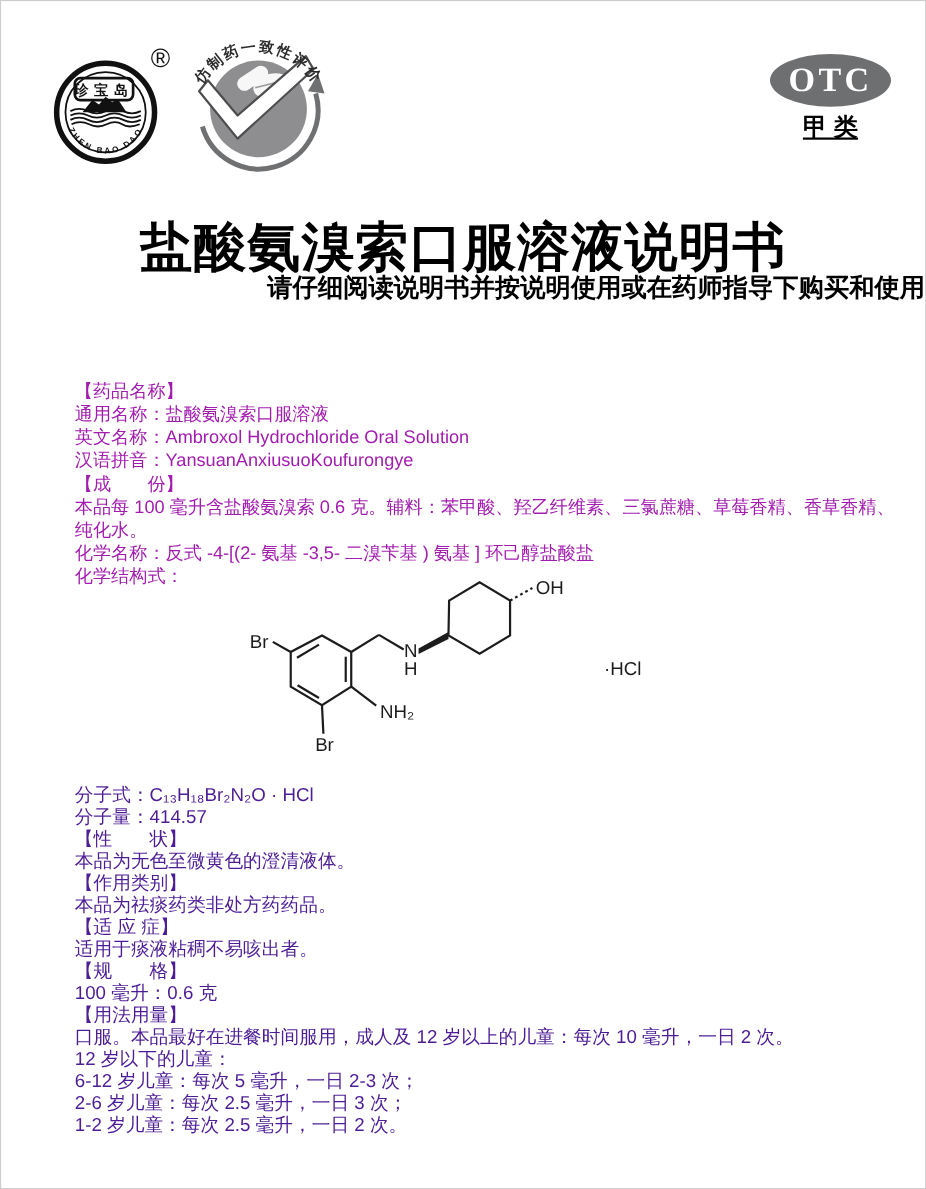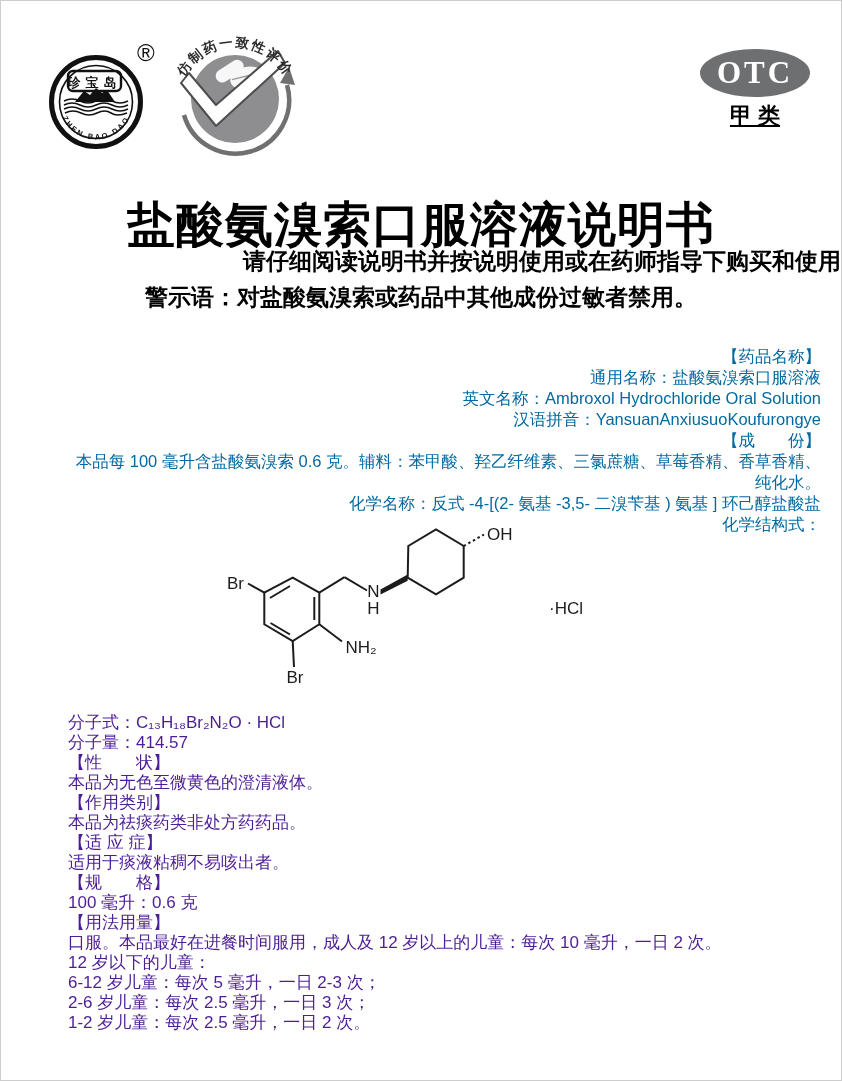--- a/index.html
+++ b/index.html
@@ -28,21 +28,21 @@
   .subtitle{
     position:absolute;top:245px;left:0;width:100%;text-align:right;
     font-size:23px;font-weight:700;color:#000;white-space:nowrap;
   }
   .warning{
     position:absolute;top:281px;left:0;width:100%;text-align:center;
     font-size:23px;font-weight:700;color:#000;white-space:nowrap;
   }
   .body-top{
     position:absolute;left:67px;top:345px;right:20px;
-    font-size:16.5px;line-height:21px;color:#0369a1;text-align:right;
+    font-size:16.5px;line-height:21px;color:#a21caf;
   }
   .body-bottom{
     position:absolute;left:67px;top:712px;right:20px;
     font-size:17px;line-height:20px;color:#4c1d95;
   }
   .text-line{white-space:pre-wrap;}
   .structure{left:180px;top:505px;}
   .bond{stroke:#1c1c1c;stroke-width:2;fill:none;}
   .atom{font-size:17px;fill:#1c1c1c;font-family:"Liberation Sans","DejaVu Sans",sans-serif;}
   .ring-stroke{stroke:#111;fill:none;}
@@ -85,21 +85,20 @@
     <text font-size="13.5" font-weight="700" letter-spacing="2" fill="#2b2b2b">
       <textPath href="#badge-arc" startOffset="50%" text-anchor="middle">仿制药一致性评价</textPath>
     </text>
   </svg>
 
   <div class="otc-ellipse">OTC</div>
   <div class="otc-class">甲 类</div>
 
   <div class="title">盐酸氨溴索口服溶液说明书</div>
   <div class="subtitle">请仔细阅读说明书并按说明使用或在药师指导下购买和使用</div>
-  <div class="warning">警示语：对盐酸氨溴索或药品中其他成份过敏者禁用。</div>
 
   <div class="body-top">
       <div class="text-line">【药品名称】</div>
       <div class="text-line">通用名称：盐酸氨溴索口服溶液</div>
       <div class="text-line">英文名称：Ambroxol Hydrochloride Oral Solution</div>
       <div class="text-line">汉语拼音：YansuanAnxiusuoKoufurongye</div>
       <div class="text-line">【成　　份】</div>
       <div class="text-line">本品每 100 毫升含盐酸氨溴索 0.6 克。辅料：苯甲酸、羟乙纤维素、三氯蔗糖、草莓香精、香草香精、纯化水。</div>
       <div class="text-line">化学名称：反式 -4-[(2- 氨基 -3,5- 二溴苄基 ) 氨基 ] 环己醇盐酸盐</div>
       <div class="text-line">化学结构式：</div>

